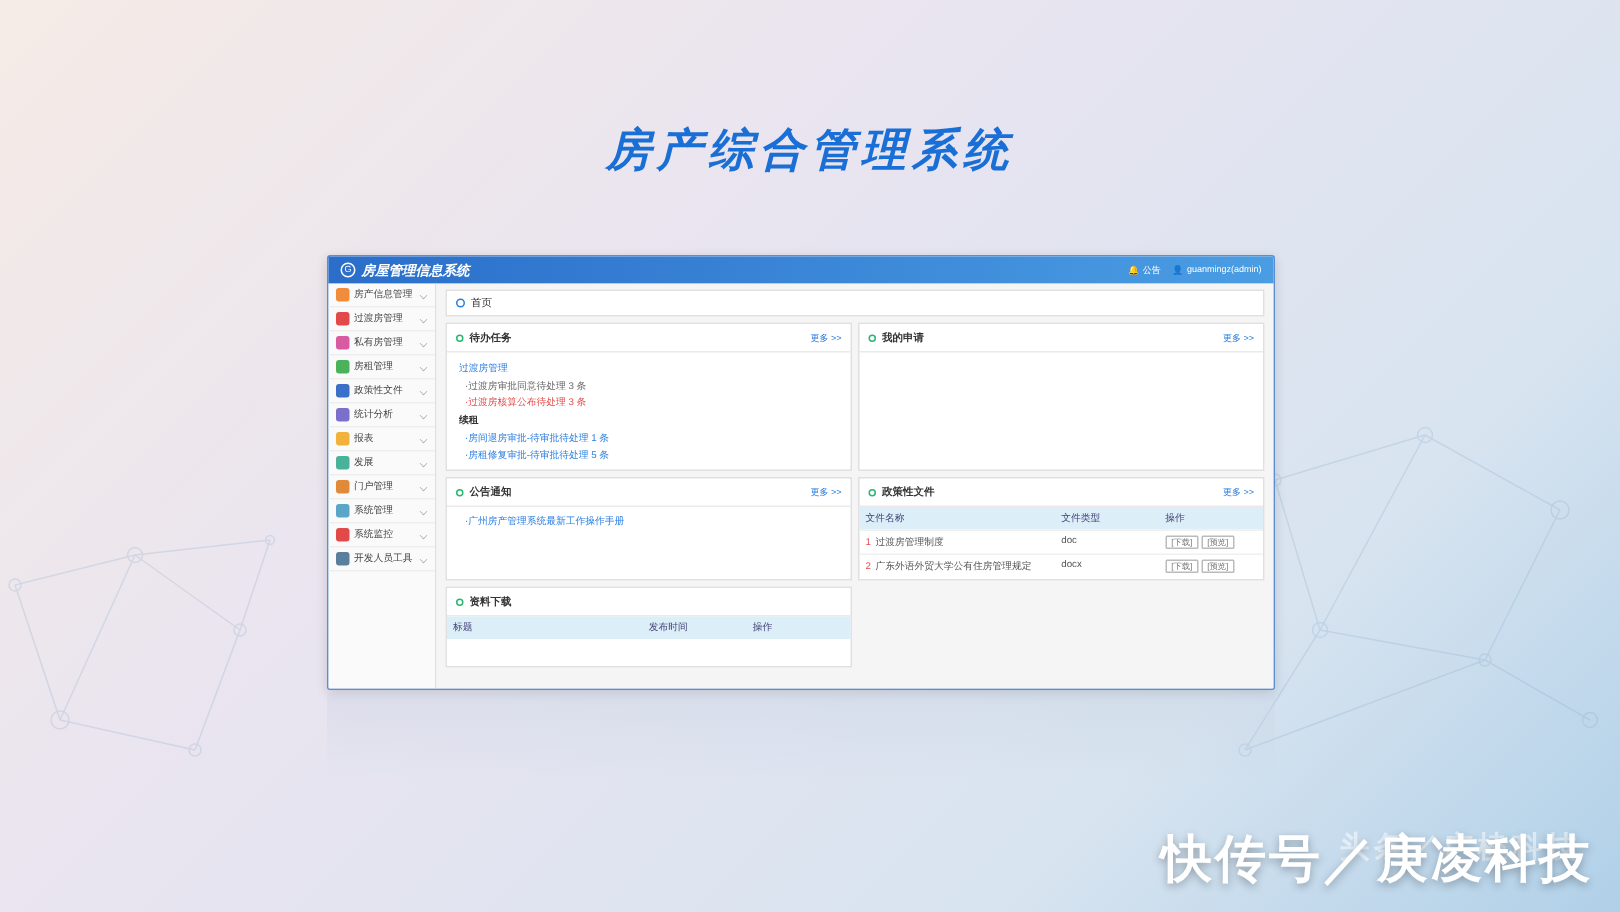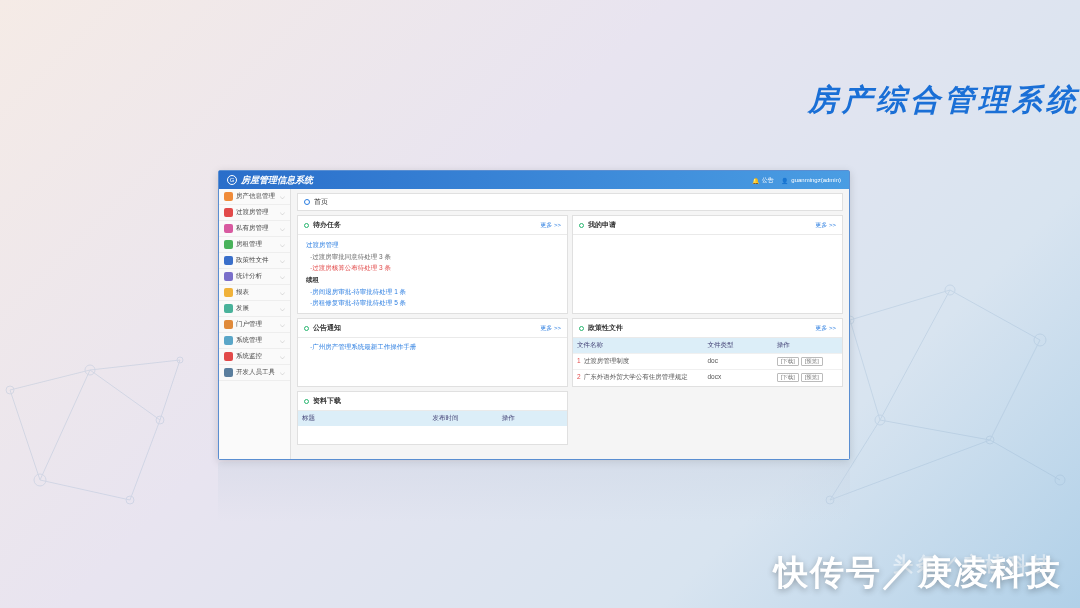--- a/index.html
+++ b/index.html
@@ -7,21 +7,21 @@
     font-family: "Microsoft YaHei", sans-serif;
     width: 1080px; height: 608px;
     background: linear-gradient(135deg, #f5ebe6 0%, #e8e4f0 40%, #d8e4f0 75%, #b0d0e8 100%);
     position: relative;
     overflow: hidden;
   }
   .deco-net { position:absolute; pointer-events:none; opacity:0.25; }
   .deco-net svg line { stroke:#88a8c8; stroke-width:1; }
   .deco-net svg circle { fill:none; stroke:#88a8c8; stroke-width:1; }
   .title {
-    text-align:right; font-size:30px; font-weight:700; color:#1a6fd6;
+    text-align:center; font-size:30px; font-weight:700; color:#1a6fd6;
     padding-top:80px; font-style:italic; letter-spacing:4px;
   }
   .app {
     position:absolute; left:218px; top:170px; width:632px; height:290px;
     background:#fff; border:1px solid #5a8ed1; border-radius:2px;
     box-shadow:0 2px 8px rgba(0,0,0,0.15);
     font-size:7px; color:#333;
     display:flex; flex-direction:column;
   }
   .app-header {

